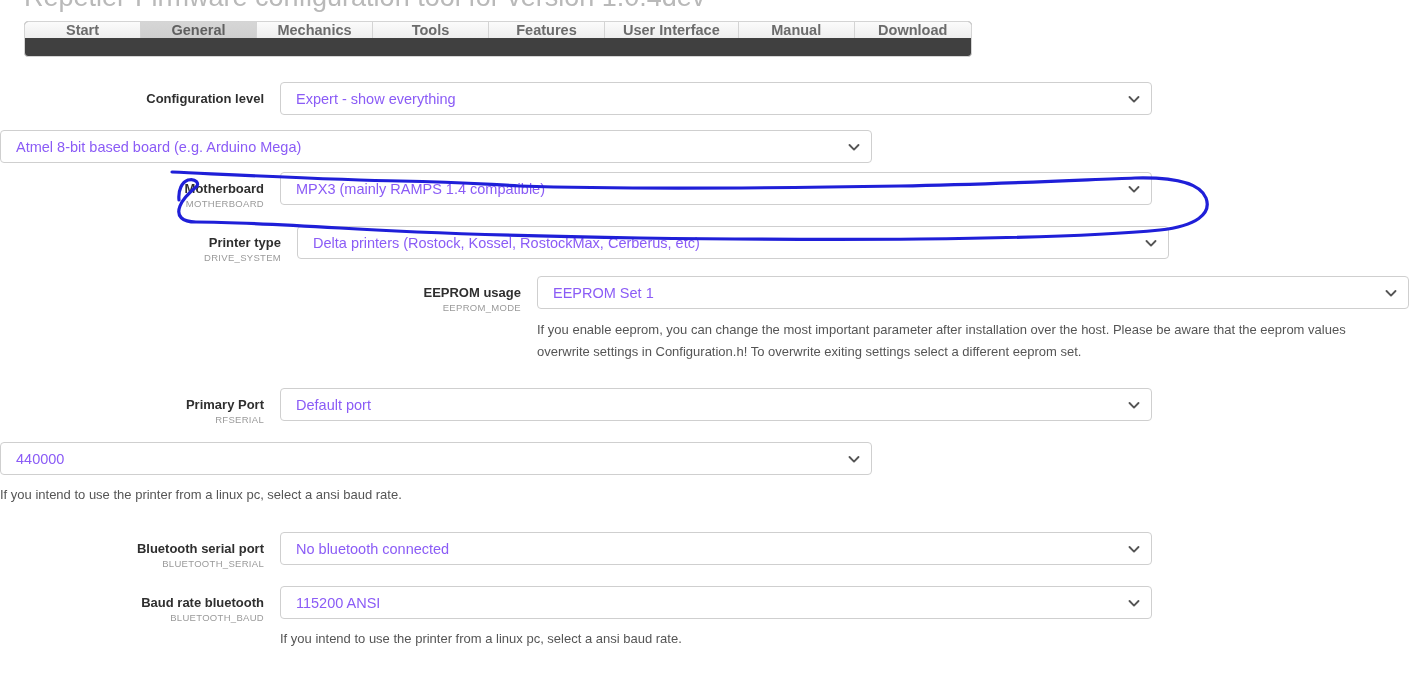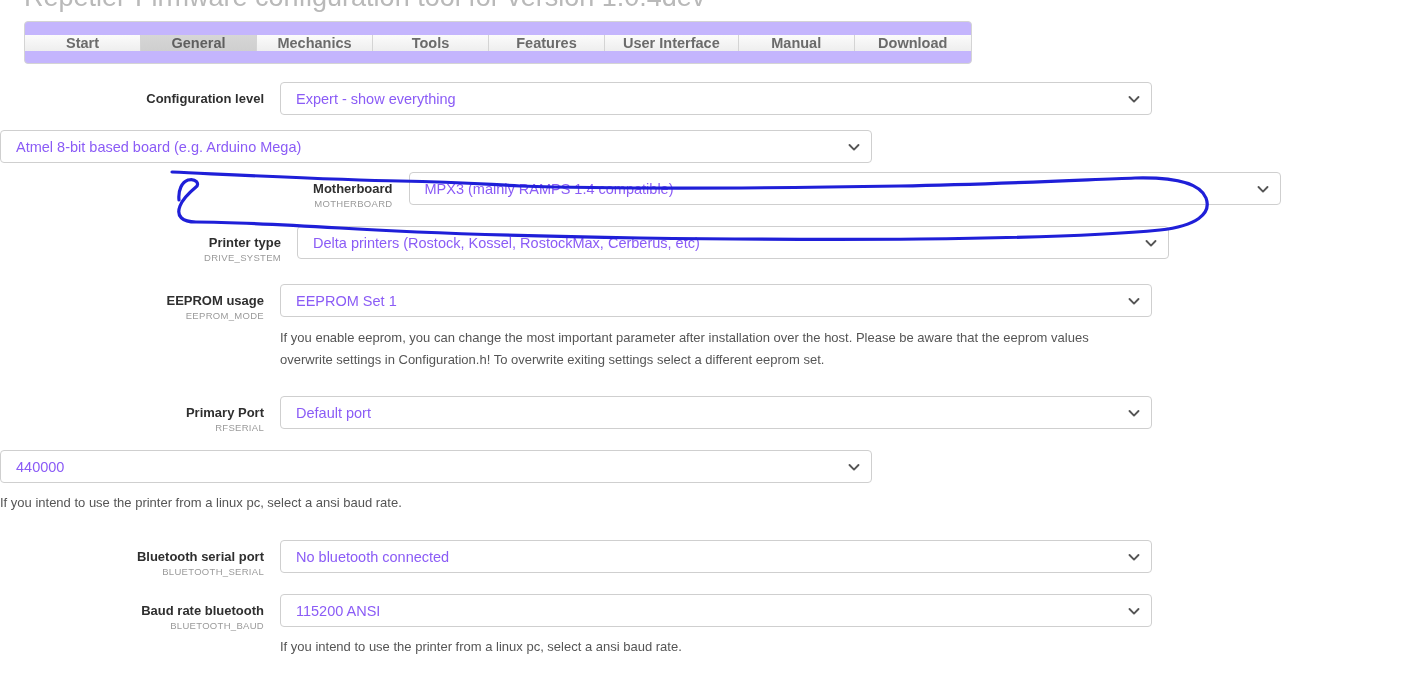--- a/index.html
+++ b/index.html
@@ -26,26 +26,26 @@
     color: #b9b9b9;
     white-space: nowrap;
     letter-spacing: 0px;
   }
 
   
   .tabs {
     position: absolute;
     left: 24px;
     top: 21px;
-    height: 43px;
+    height: 36px;
     display: flex;
-    align-items: center;
+    align-items: flex-start;
     border: 1px solid #d4d4d4;
     border-radius: 4px;
-    background: #c4b5fd;
+    background: #404040;
     box-sizing: border-box;
     overflow: hidden;
   }
   .tab {
     display: flex;
     align-items: center;
     justify-content: center;
     padding: 0 18px;
     font-size: 14.5px;
     font-weight: bold;
@@ -193,21 +193,21 @@
           <span class="value">Atmel 8-bit based board (e.g. Arduino Mega)</span>
           <span class="chev">
             <svg width="12" height="12" viewBox="0 0 12 12">
                 <path d="M1.5 4 L6 8.6 L10.5 4" fill="none" stroke="#555" stroke-width="1.9" stroke-linecap="round" stroke-linejoin="round"></path>
               </svg>
           </span>
         </div>
       </div>
     </div>
 
-    <div class="row" style="margin-top:4px;justify-content:center;">
+    <div class="row" style="margin-top:4px;">
       <div class="row-label">
         <span class="main">Motherboard</span>
         <span class="sub">MOTHERBOARD</span>
       </div>
       <div class="row-field">
         <div class="select">
           <span class="value">MPX3 (mainly RAMPS 1.4 compatible)</span>
           <span class="chev">
             <svg width="12" height="12" viewBox="0 0 12 12">
                 <path d="M1.5 4 L6 8.6 L10.5 4" fill="none" stroke="#555" stroke-width="1.9" stroke-linecap="round" stroke-linejoin="round"></path>
@@ -227,21 +227,21 @@
           <span class="value">Delta printers (Rostock, Kossel, RostockMax, Cerberus, etc)</span>
           <span class="chev">
             <svg width="12" height="12" viewBox="0 0 12 12">
                 <path d="M1.5 4 L6 8.6 L10.5 4" fill="none" stroke="#555" stroke-width="1.9" stroke-linecap="round" stroke-linejoin="round"></path>
               </svg>
           </span>
         </div>
       </div>
     </div>
 
-    <div class="row" style="margin-top:20px;">
+    <div class="row" style="margin-top:12px;justify-content:flex-end;">
       <div class="row-label">
         <span class="main">EEPROM usage</span>
         <span class="sub">EEPROM_MODE</span>
       </div>
       <div class="row-field">
         <div class="select">
           <span class="value">EEPROM Set 1</span>
           <span class="chev">
             <svg width="12" height="12" viewBox="0 0 12 12">
                 <path d="M1.5 4 L6 8.6 L10.5 4" fill="none" stroke="#555" stroke-width="1.9" stroke-linecap="round" stroke-linejoin="round"></path>

